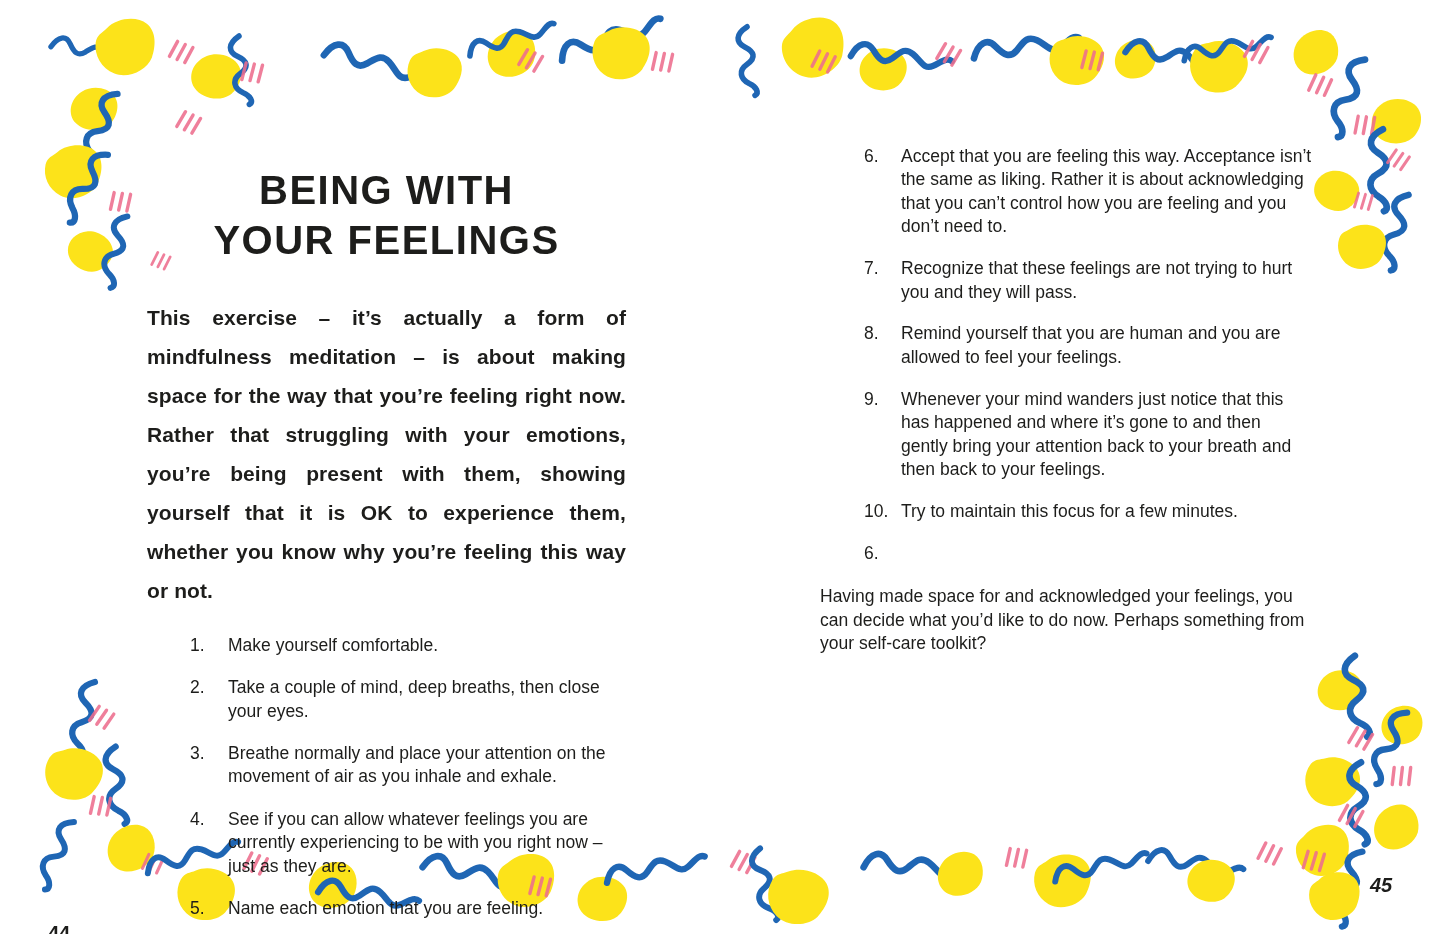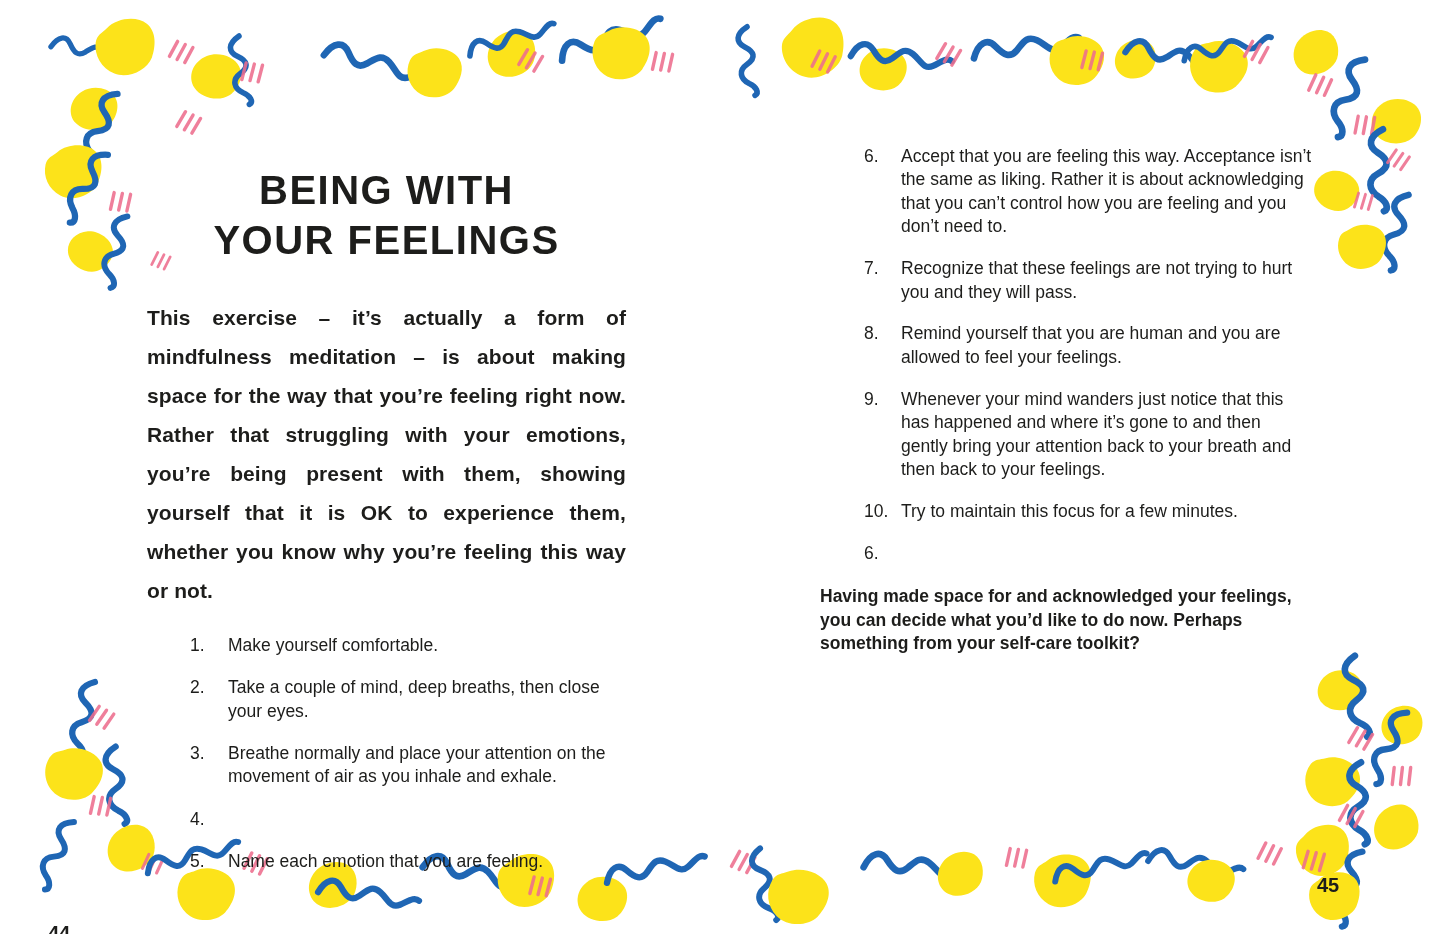--- a/index.html
+++ b/index.html
@@ -39,25 +39,25 @@
     font-size:17.5px;line-height:23.4px;
     margin-bottom:19px;
   }
   li.step .num{flex:none;width:38px;margin-left:43px;}
   li.step .txt{flex:1;}
 
   .page-right{position:absolute;left:820px;top:145px;width:492px;}
   .page-right ol.steps{margin-top:0;}
   .page-right li.step{margin-bottom:18.5px;}
   .page-right li.step .num{width:37px;margin-left:44px;}
-  .closing{margin:20px 0 0 0;font-size:17.5px;line-height:23.4px;font-weight:bold;}
+  .closing{margin:20px 0 0 0;font-size:17.5px;line-height:23.4px;}
 
   .pagenum{position:absolute;font-size:20px;font-weight:700;}
   .pagenum-left{left:48px;top:874px;margin-top:48px;}
-  .pagenum-right{left:1317px;top:874px;}
+  .pagenum-right{left:1370px;top:874px;font-style:italic;}
 </style>
 </head>
 <body>
 
 <svg class="doodles" width="1445" height="934" viewBox="0 0 1445 934" aria-hidden="true">
   <defs>
     <path id="blob1" d="M18,6 C30,-2 50,0 58,10 C66,20 62,34 56,44 C48,56 28,60 16,52 C4,44 0,30 4,18 C7,10 12,10 18,6 Z"></path>
     <path id="blob2" d="M14,8 C24,0 40,0 48,8 C56,16 54,30 48,38 C40,48 22,50 12,42 C2,34 2,18 14,8 Z"></path>
     <path id="squigH" d="M4,22 C10,6 20,2 28,12 C36,22 42,26 50,18 C58,10 62,4 72,10 C82,16 86,26 96,20 C104,15 110,8 116,12"></path>
     <path id="squigV" d="M26,4 C10,10 8,20 18,28 C28,36 30,44 16,50 C4,55 4,66 14,74 C22,80 24,88 18,90"></path>
@@ -188,20 +188,21 @@
     <li class="step">
       <span class="num">2.</span>
       <span class="txt">Take a couple of mind, deep breaths, then close your eyes.</span>
     </li>
     <li class="step">
       <span class="num">3.</span>
       <span class="txt">Breathe normally and place your attention on the movement of air as you inhale and exhale.</span>
     </li>
     <li class="step">
       <span class="num">4.</span>
+      <span class="txt">See if you can allow whatever feelings you are currently experiencing to be with you right now – just as they are.</span>
     </li>
     <li class="step">
       <span class="num">5.</span>
       <span class="txt">Name each emotion that you are feeling.</span>
     </li>
   </ol>
 </div>
 
 <div class="page-right">
   <ol class="steps">

